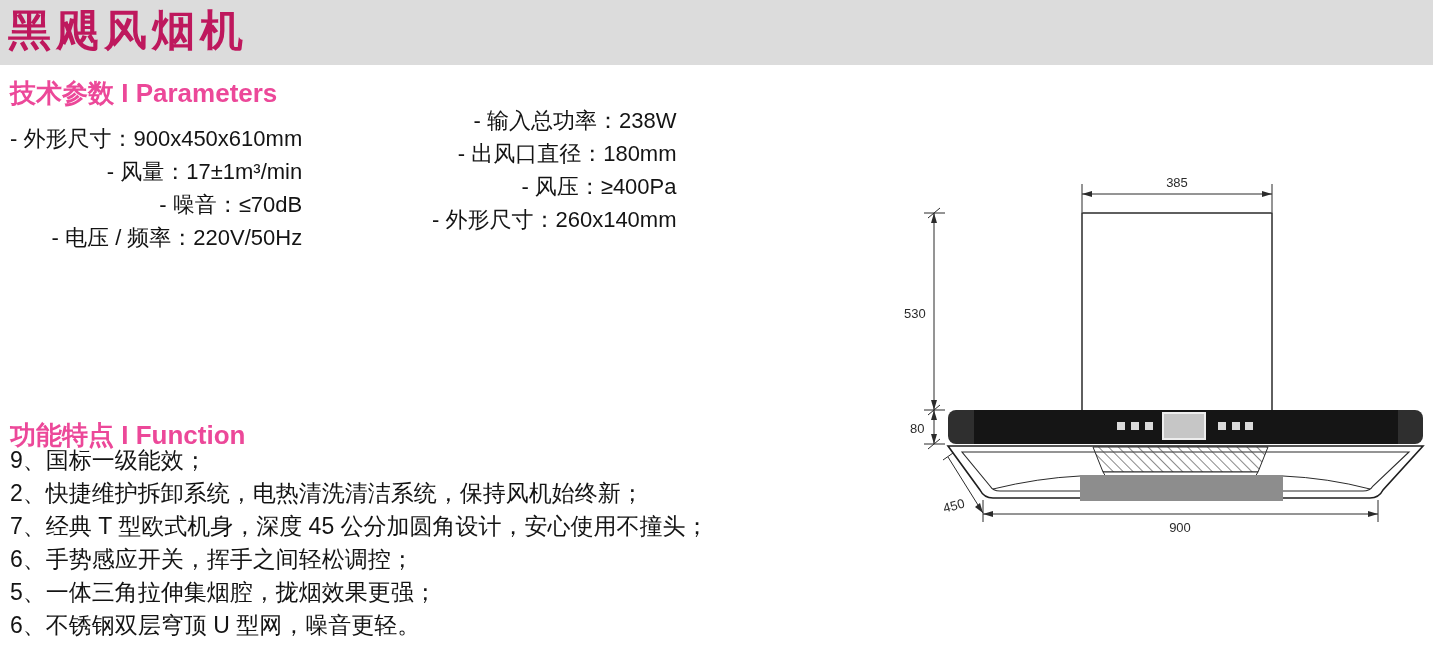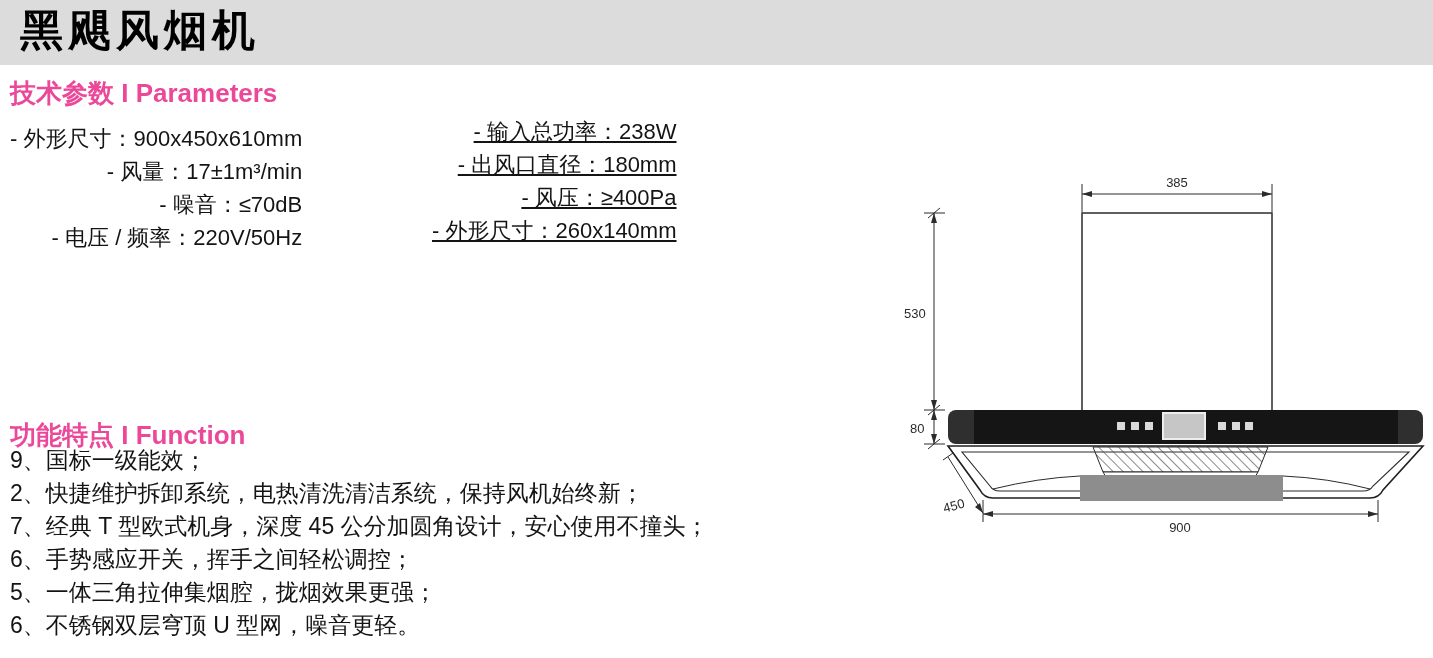--- a/index.html
+++ b/index.html
@@ -6,36 +6,36 @@
   body{
     width:1433px;height:658px;position:relative;background:#ffffff;
     font-family:"Liberation Sans","DejaVu Sans",sans-serif;
     overflow:hidden;
   }
   .banner{
     position:absolute;left:0;top:0;width:1433px;height:65px;
     background:#dcdcdc;
   }
   .banner h1{
-    margin:0;padding:7px 0 0 20px;
+    margin:0;padding:7px 0 0 8px;
     font-size:43px;line-height:46px;font-weight:700;
-    letter-spacing:5px;color:#000000;
+    letter-spacing:5px;color:#be185d;
   }
   h2.section-heading{
     position:absolute;left:10px;margin:0;
     font-size:26px;line-height:30px;font-weight:700;color:#ec4899;
   }
   #params-heading{top:78px;}
   #function-heading{top:420px;}
   ul.spec-list{
     position:absolute;margin:0;padding:0;list-style:none;
     font-size:22px;line-height:33px;color:#141414;text-align:right;
   }
   #params-left{left:10px;top:122px;}
-  #params-right{left:432px;top:115px;text-decoration:underline;}
+  #params-right{left:432px;top:104px;}
   ul.feature-list{
     position:absolute;left:10px;top:444px;margin:0;padding:0;list-style:none;
     font-size:23px;line-height:33px;color:#141414;
   }
   svg#hood-diagram{position:absolute;left:900px;top:170px;}
   svg text{
     font-family:"Liberation Sans","DejaVu Sans",sans-serif;
     font-size:13px;fill:#2b2b2b;
   }
   .dline{stroke:#2b2b2b;stroke-width:1;fill:none;}

